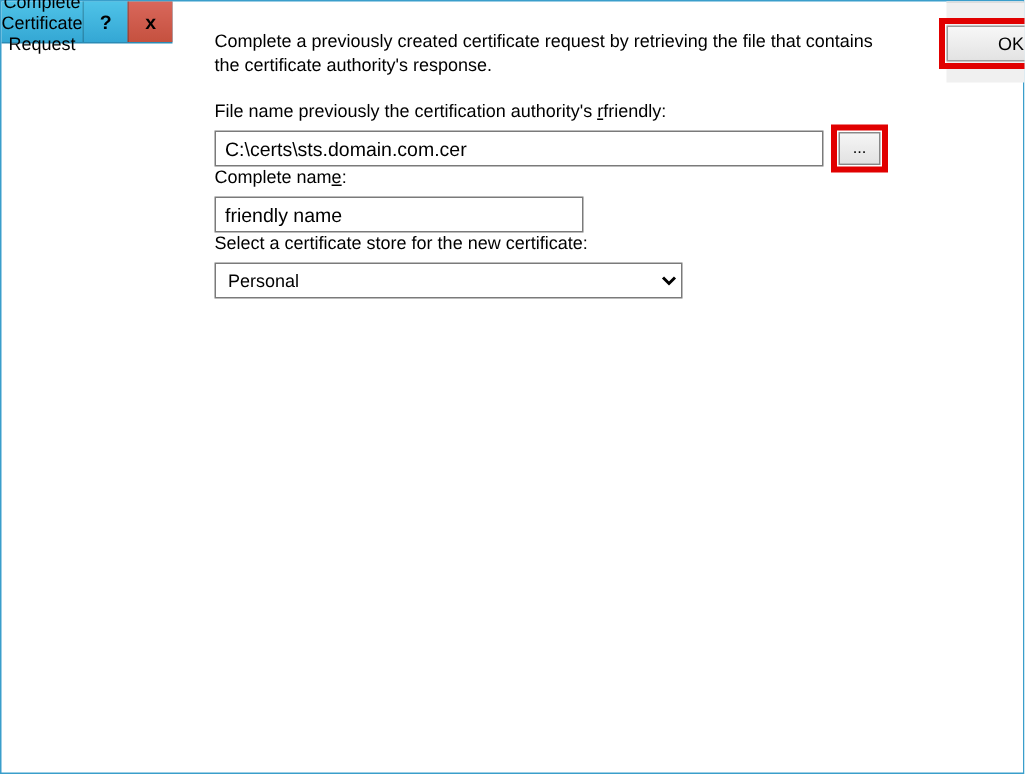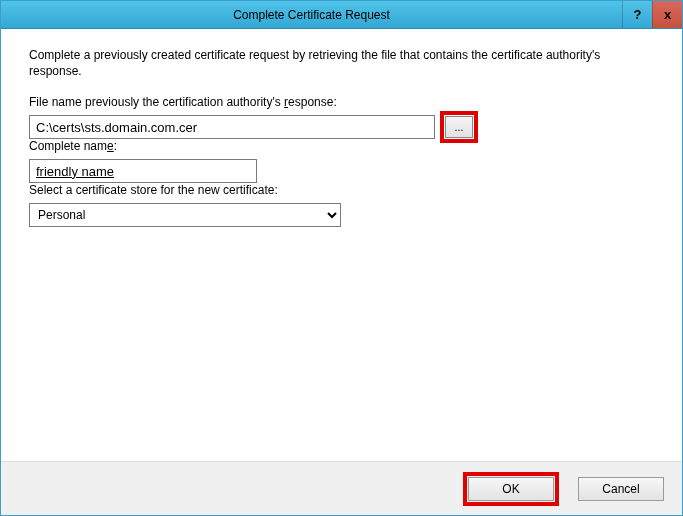--- a/index.html
+++ b/index.html
@@ -10,21 +10,21 @@
     width: 683px;
     height: 516px;
     overflow: hidden;
   }
   .window {
     width: 683px;
     height: 516px;
     border: 1px solid #3a9ecb;
     background: #fff;
     display: flex;
-    flex-direction: column;
+    flex-direction: row;
   }
   .titlebar {
     height: 28px;
     background: linear-gradient(#4fc3e8, #34a7d4);
     display: flex;
     align-items: center;
     position: relative;
     border-bottom: 1px solid #2a8bb5;
   }
   .titlebar .title {
@@ -87,21 +87,21 @@
   .row { display: flex; align-items: center; margin-bottom: 0; }
   .text-input {
     border: 1px solid #7a7a7a;
     height: 24px;
     padding: 2px 6px;
     font-size: 13px;
     font-family: inherit;
     background: #fff;
   }
   .file-input { width: 406px; }
-  .friendly-input { width: 228px; text-decoration: underline; }
+  .friendly-input { width: 246px; }
   .browse-btn {
     width: 28px;
     height: 22px;
     margin-left: 10px;
     border: 1px solid #888;
     background: linear-gradient(#f5f5f5,#e2e2e2);
     font-size: 11px;
     cursor: pointer;
     display:flex;align-items:center;justify-content:center;
   }
@@ -150,21 +150,21 @@
       <div class="ctrl help">?</div>
       <div class="ctrl close">x</div>
     </div>
   </div>
 
 
   <div class="content">
     <p class="desc">Complete a previously created certificate request by retrieving the file that contains the certificate authority's response.</p>
 
     <div class="label">
-      <span>File name previously the certification authority's </span><span class="u">r</span><span>esponse:</span>
+      <span>File name previously the certification authority's </span><span class="u">r</span><span>friendly:</span>
     </div>
     <div class="row">
       <input type="text" class="text-input file-input" value="C:\certs\sts.domain.com.cer" style="">
       <button class="browse-btn highlight-red">...</button>
     </div>
 
     <div class="label">
       <span>Complete nam</span><span class="u">e</span><span>:</span>
     </div>
     <div class="row">

